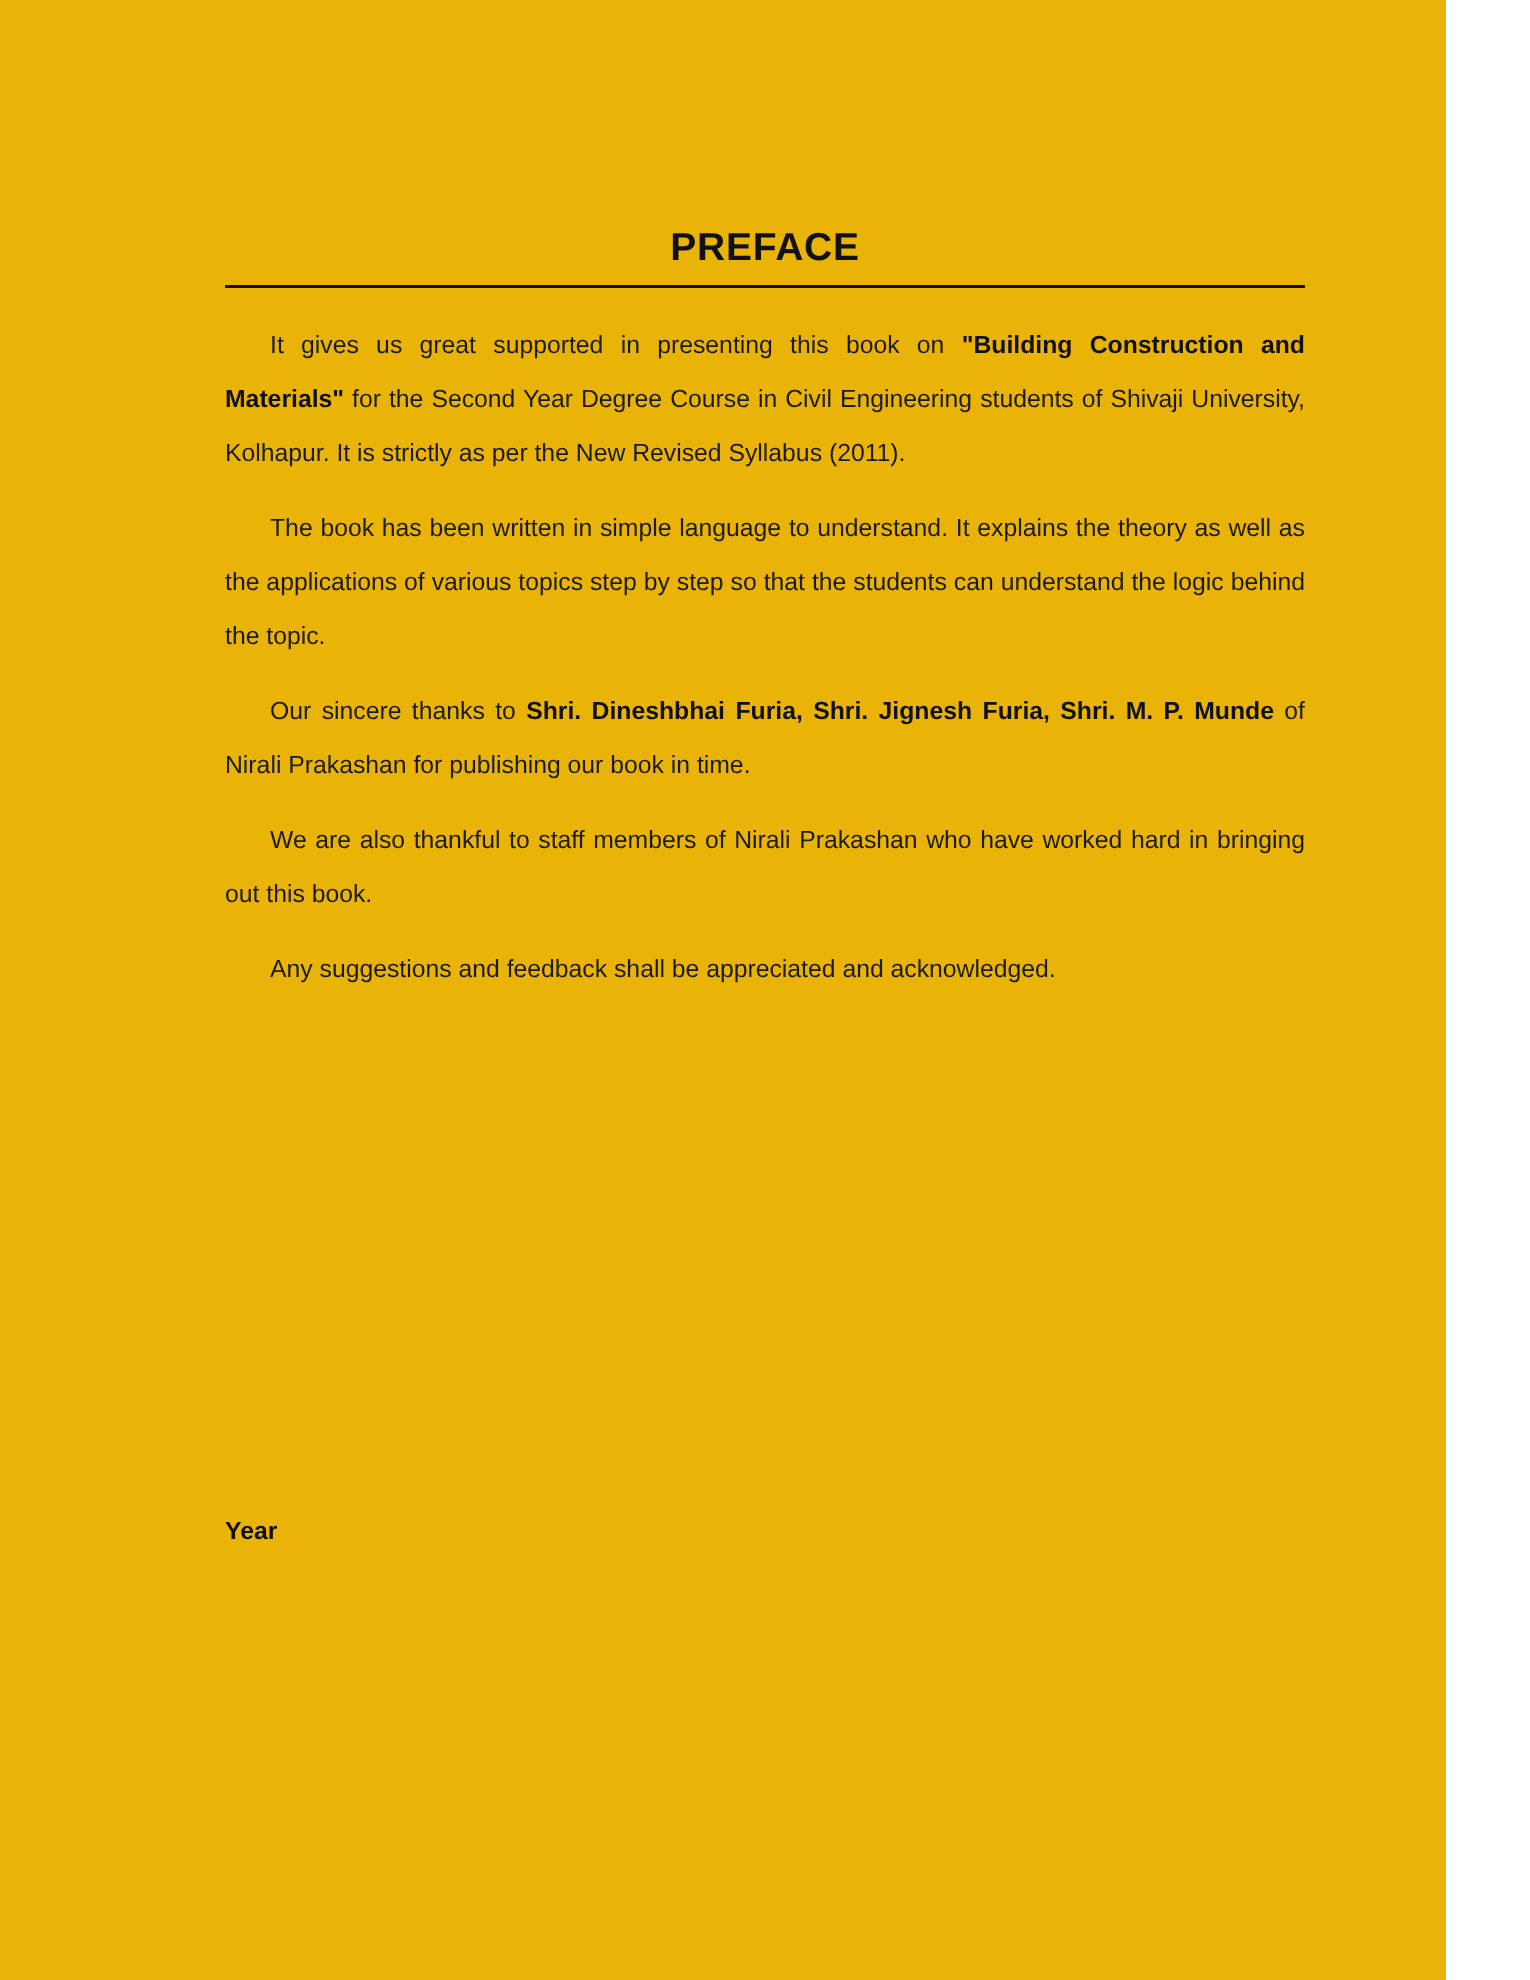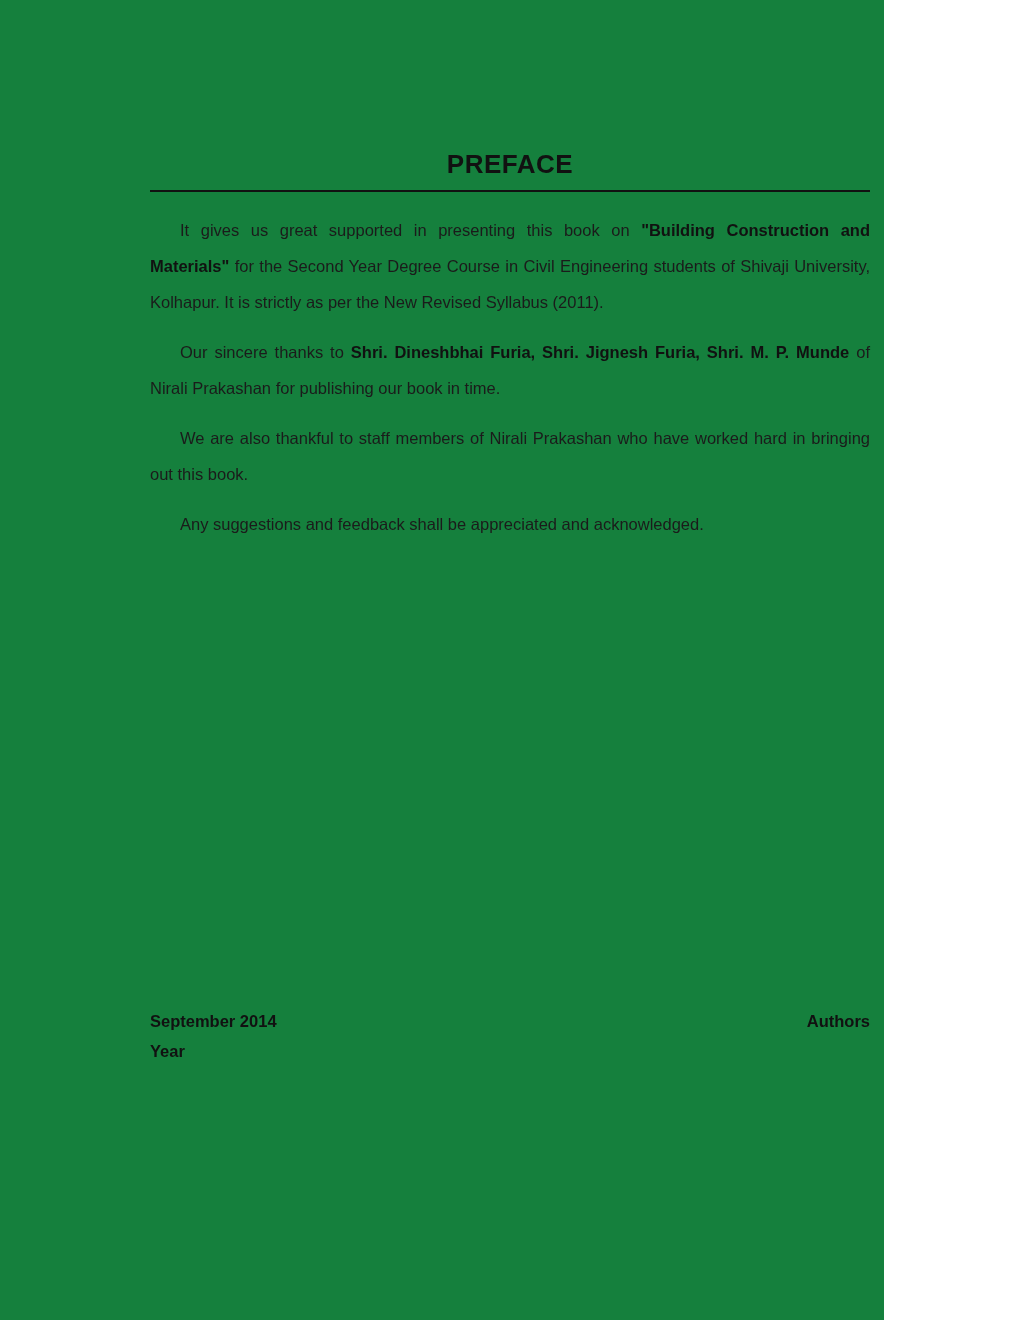--- a/index.html
+++ b/index.html
@@ -2,23 +2,23 @@
 <html><head>
 <meta charset="utf-8">
 <style>
   html, body {
     margin: 0;
     padding: 0;
     background: #ffffff;
   }
   .page {
     position: relative;
-    width: 884px;
+    width: 964px;
     height: 1320px;
-    background: #15803d;
+    background: #eab308;
     font-family: "Liberation Sans", sans-serif;
     color: #1b1b1b;
     overflow: hidden;
     text-decoration: underline;
   }
   .content {
     position: absolute;
     left: 150px;
     top: 148px;
     width: 720px;
@@ -73,26 +73,23 @@
 </head>
 <body>
 
 <div class="page">
   <div class="content">
     <div class="title-block">
       <h1>PREFACE</h1>
     </div>
     <div class="paragraphs">
         <p class="para"><span>It gives us great supported in presenting this book on </span><b>"Building Construction and Materials"</b><span> for the Second Year Degree Course in Civil Engineering students of Shivaji University, Kolhapur. It is strictly as per the New Revised Syllabus (2011).</span></p>
+        <p class="para"><span>The book has been written in simple language to understand. It explains the theory as well as the applications of various topics step by step so that the students can understand the logic behind the topic.</span></p>
         <p class="para"><span>Our sincere thanks to </span><b>Shri. Dineshbhai Furia, Shri. Jignesh Furia, Shri. M. P. Munde</b><span> of Nirali Prakashan for publishing our book in time.</span></p>
         <p class="para"><span>We are also thankful to staff members of Nirali Prakashan who have worked hard in bringing out this book.</span></p>
         <p class="para"><span>Any suggestions and feedback shall be appreciated and acknowledged.</span></p>
       </div>
   </div>
 
   <div class="footer">
-    <div class="footer-row">
-      <span>September 2014</span>
-      <span>Authors</span>
-    </div>
     <div class="footer-place">Year</div>
   </div>
 </div>
 
 </body></html>

